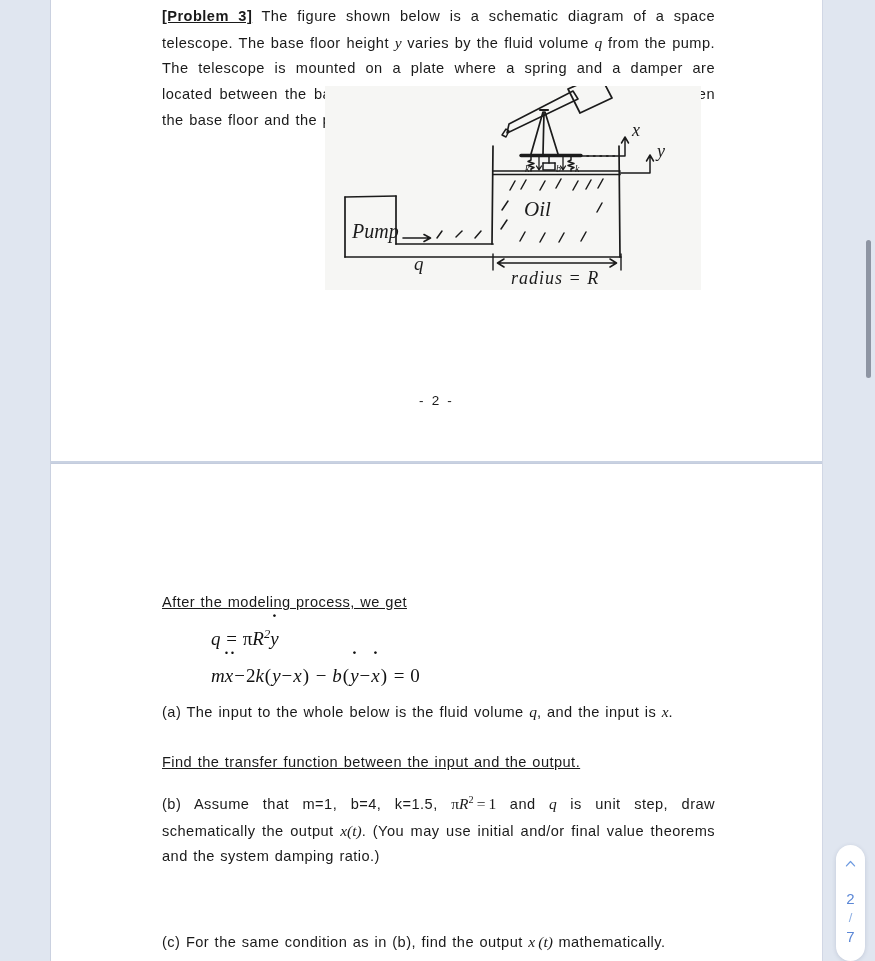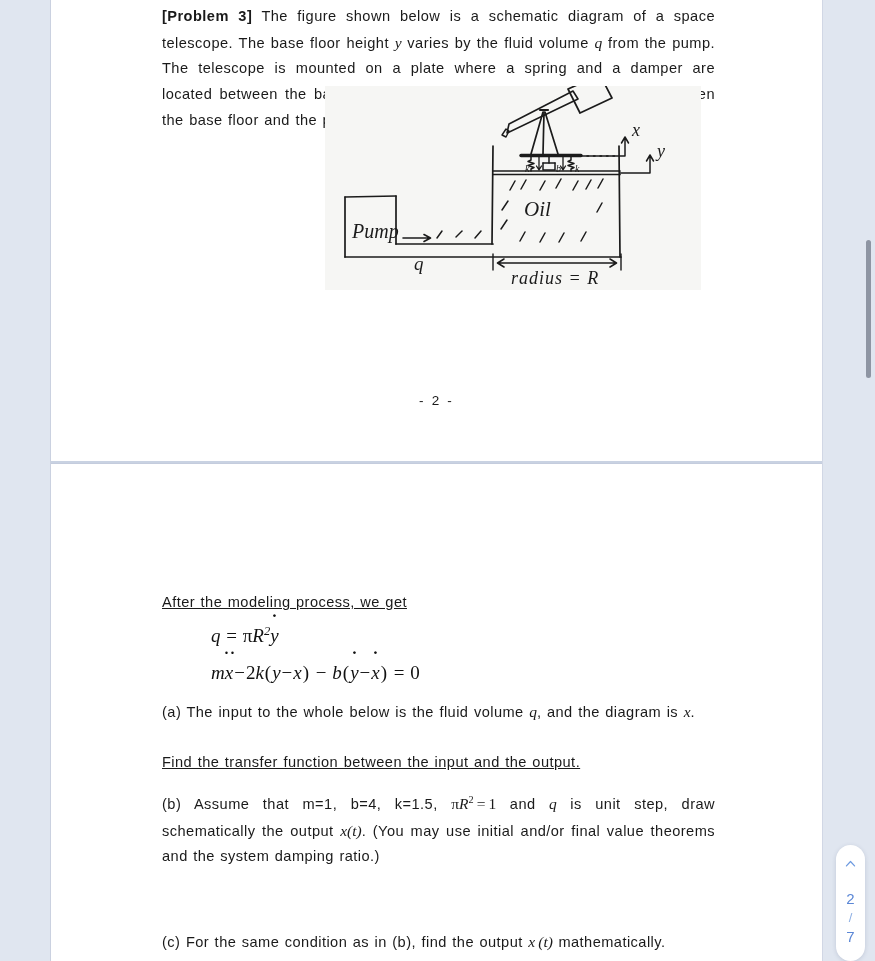--- a/index.html
+++ b/index.html
@@ -51,21 +51,21 @@
     left: 111px;
     width: 553px;
     color: #1a1a1a;
     font-size: 14.6px;
     line-height: 25.5px;
     letter-spacing: 0.45px;
     text-align: justify;
     word-spacing: 1px;
   }
   .body-text.nojust { text-align: left; text-decoration: underline; }
-  .bold { font-weight: bold; }
+  .bold { font-weight: bold; text-decoration: underline; }
   .mathit {
     font-family: "Liberation Serif", serif;
     font-style: italic;
     font-size: 15.5px;
     letter-spacing: 0;
   }
   .mathup {
     font-family: "Liberation Serif", serif;
     font-style: normal;
     font-size: 15.5px;
@@ -74,21 +74,21 @@
   
   .eqblock {
     position: absolute;
     left: 160px;
     font-family: "Liberation Serif", serif;
     color: #111;
     white-space: nowrap;
   }
   .eq {
     font-size: 19px;
-    line-height: 30px;
+    line-height: 36px;
     font-style: italic;
   }
   .eq .op { font-style: normal; padding: 0 1px; }
   .eq .num { font-style: normal; }
   .eq sup {
     font-size: 0.66em;
     vertical-align: super;
     font-style: italic;
   }
   .dotted { position: relative; display: inline-block; }
@@ -316,21 +316,21 @@
       </div>
     </div>
 
     <div class="eqblock" style="top: 194px;">
       <div class="eq">
         m<span class="ddotted">x</span><span class="op">−</span><span class="num">2</span>k<span class="op">(</span>y<span class="op">−</span>x<span class="op">)</span> <span class="op">−</span> b<span class="op">(</span><span class="dotted">y</span><span class="op">−</span><span class="dotted">x</span><span class="op">)</span> <span class="op">=</span> <span class="num">0</span>
       </div>
     </div>
 
     <div class="body-text" style="top: 235px;">
-      <span>(a)</span><span> The input to the whole below is the fluid volume </span><span class="mathit">q</span><span>, and the diagram is </span><span class="mathit">x</span><span>.</span>
+      <span>(a)</span><span> The input to the whole below is the fluid volume </span><span class="mathit">q</span><span>, and the input is </span><span class="mathit">x</span><span>.</span>
     </div>
     <div class="body-text nojust" style="top: 286px;">Find the transfer function between the input and the output.</div>
 
     <div class="body-text" style="top: 323px;">
       <span>(b)</span><span> Assume that m=1, b=4, k=1.5, </span><span class="mathup">π<span class="mathit">R</span><sup style="font-size:0.66em;vertical-align:super;">2</sup> = 1</span><span> and </span><span class="mathit">q</span><span> is unit step, draw schematically the output </span><span class="mathit">x(t)</span><span>. (You may use initial and/or final value theorems and the system damping ratio.)</span>
     </div>
 
     <div class="body-text" style="top: 465px;">
       <span>(c)</span><span> For the same condition as in (b), find the output </span><span class="mathit">x (t)</span><span> mathematically.</span>
     </div>

